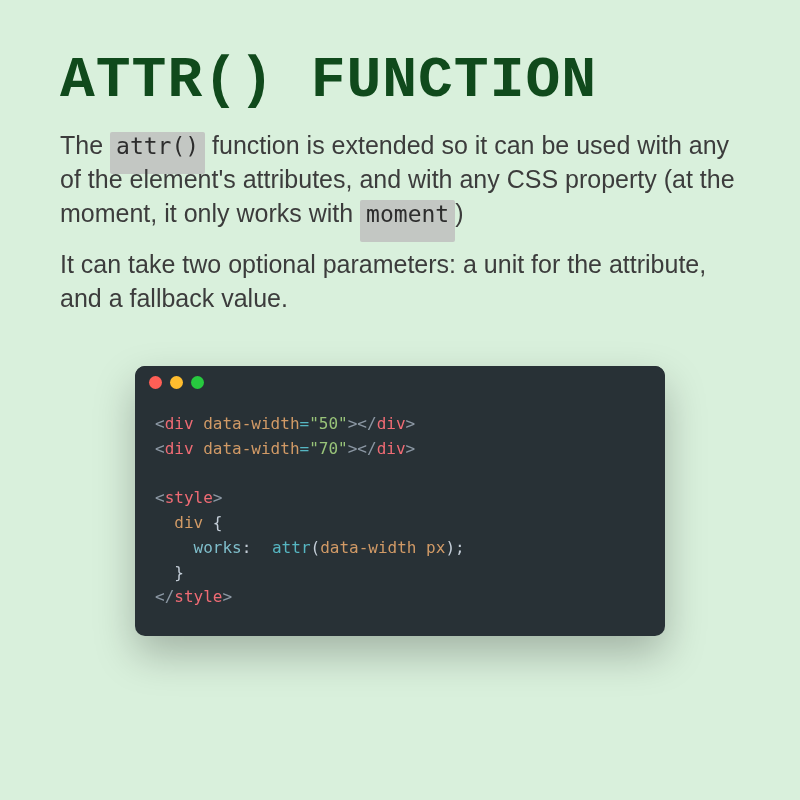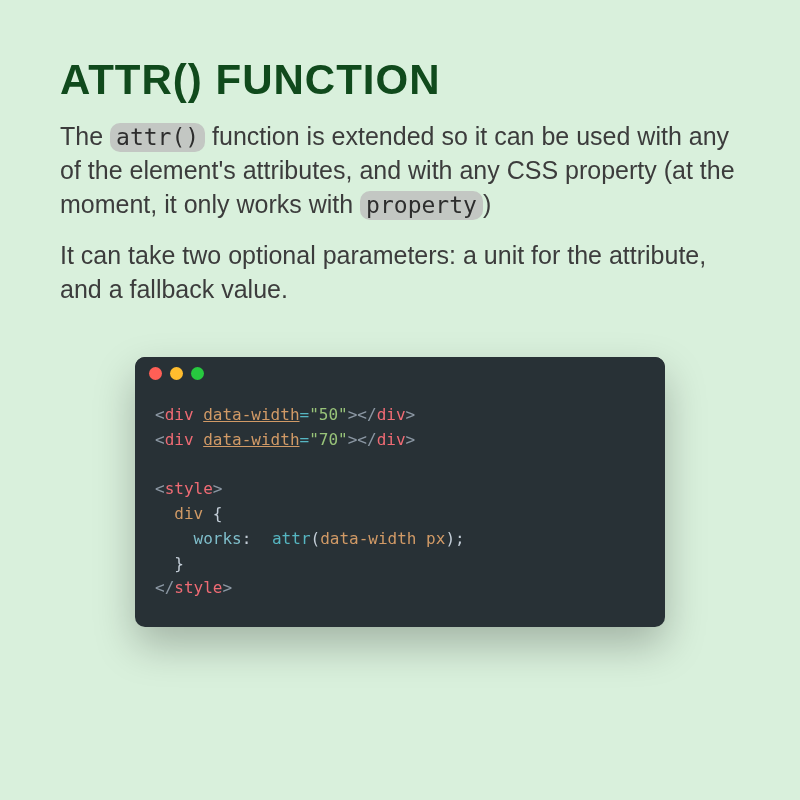--- a/index.html
+++ b/index.html
@@ -5,41 +5,41 @@
   * { margin: 0; padding: 0; box-sizing: border-box; }
   body {
     width: 800px;
     height: 800px;
     background: #d9f0dc;
     font-family: "Gill Sans", "Gill Sans MT", "Segoe UI", sans-serif;
     padding: 40px 60px;
     color: #333;
   }
   h1.title {
-    font-family: Liberation Sans, sans-serif;
+    font-family: Liberation Mono, monospace;
     font-weight: 900;
     font-stretch: condensed;
     color: #104a1c;
-    font-size: 42px;
+    font-size: 58px;
     letter-spacing: 1px;
-    margin-top: 16px;
+    margin-top: 8px;
     margin-bottom: 16px;
   }
   p.para {
     font-size: 25px;
     line-height: 1.35;
     color: #3c3c3c;
     margin-bottom: 18px;
     font-weight: 400;
   }
   code.inline {
     font-family: "Menlo", "Consolas", monospace;
     background: #c3c7c3;
-    padding: 1px 6px 2px 6px;
-    border-radius: 10px;
+    padding: 1px 6px 15px 6px;
+    border-radius: 2px;
     font-size: 23px;
     color: #2d2d2d;
   }
   .code-window {
     width: 530px;
     margin: 50px auto 0 auto;
     background: #283136;
     border-radius: 10px;
     box-shadow: 0 18px 40px rgba(0,0,0,0.25);
     overflow: hidden;
@@ -58,37 +58,37 @@
   .dot.green  { background: #27c93f; }
   pre.code {
     font-family: "Menlo", "Consolas", monospace;
     font-size: 16px;
     line-height: 1.55;
     color: #d8dee9;
     padding: 12px 20px 26px 20px;
     white-space: pre;
   }
   .tok-tag   { color: #ef6b74; }
-  .tok-attr  { color: #d19a66; text-decoration: underline; }
+  .tok-attr  { color: #d19a66; }
   .tok-op    { color: #56b6c2; }
   .tok-str   { color: #98c379; }
   .tok-punc  { color: #8b97a3; }
   .tok-sel   { color: #d19a66; }
   .tok-prop  { color: #7fbecb; }
   .tok-func  { color: #56b6c2; margin-left: 11px; }
   .tok-arg   { color: #d19a66; }
   .tok-plain { color: #c3cdd7; }
 </style>
 </head>
 <body>
 
 <h1 class="title">ATTR() FUNCTION</h1>
 
 <p class="para">
-  <span>The </span><code class="inline">attr()</code><span> function is extended so it can be used with any of the element's attributes, and with any CSS property (at the moment, it only works with </span><code class="inline">property</code><span>)</span>
+  <span>The </span><code class="inline">attr()</code><span> function is extended so it can be used with any of the element's attributes, and with any CSS property (at the moment, it only works with </span><code class="inline">moment</code><span>)</span>
 </p>
 
 <p class="para">It can take two optional parameters: a unit for the attribute, and a fallback value.</p>
 
 <div class="code-window">
   <div class="titlebar">
     <div class="dot red"></div>
     <div class="dot yellow"></div>
     <div class="dot green"></div>
   </div>

